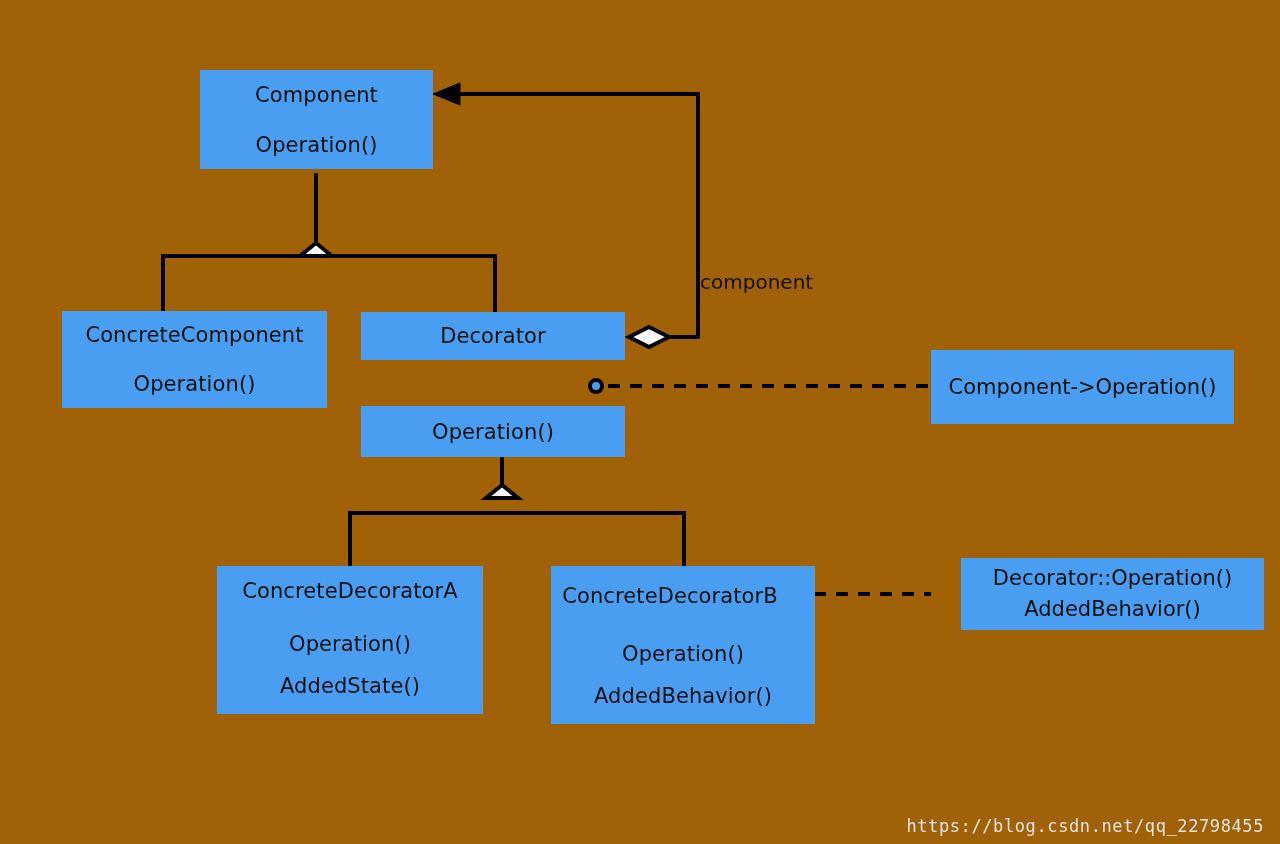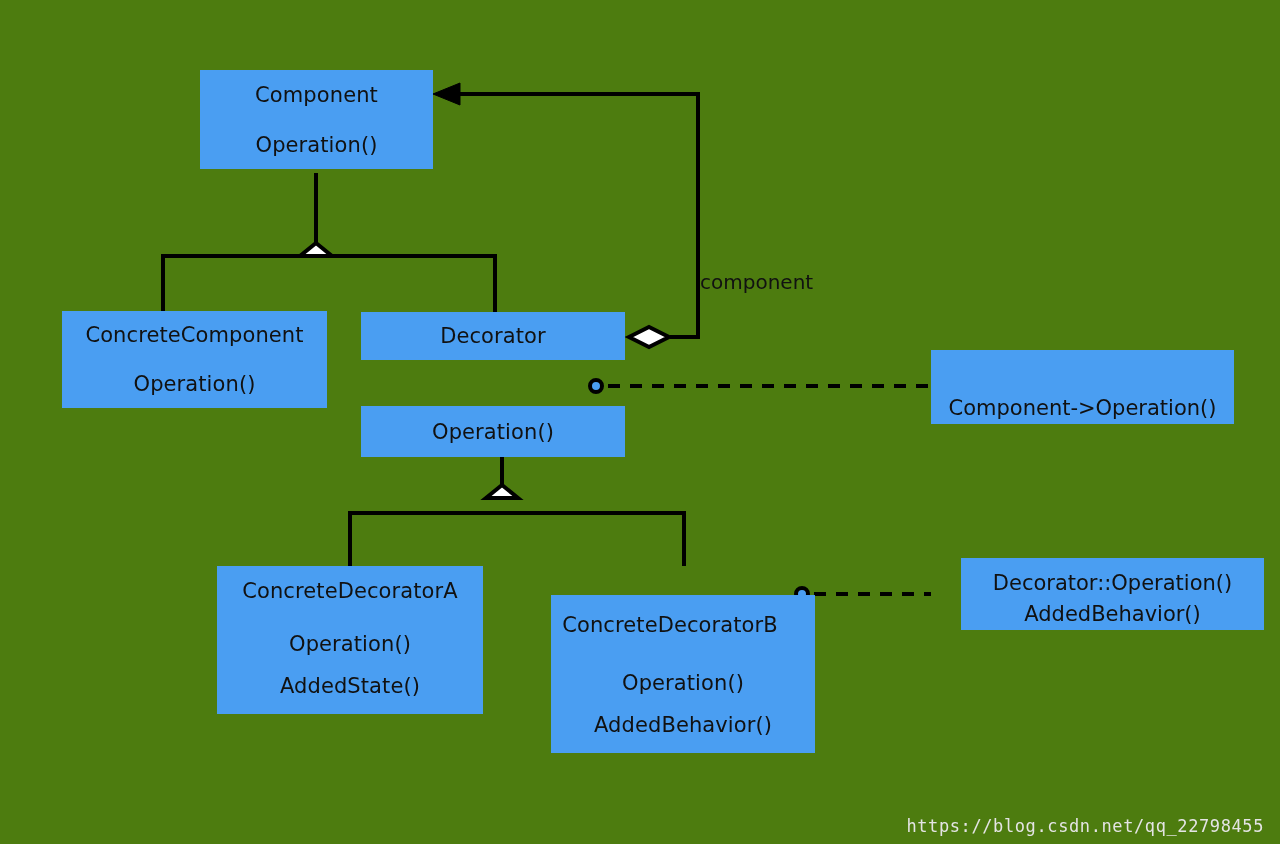--- a/index.html
+++ b/index.html
@@ -7,21 +7,21 @@
     padding: 0;
     background: #ffffff;
   }
   body {
     font-family: "DejaVu Sans", sans-serif;
   }
   #canvas {
     position: relative;
     width: 1280px;
     height: 844px;
-    background: #4d7c0f;
+    background: #a16207;
     overflow: hidden;
   }
   #wires {
     position: absolute;
     left: 0;
     top: 0;
     width: 1280px;
     height: 844px;
     pointer-events: none;
   }
@@ -54,21 +54,21 @@
     letter-spacing: 0.1px;
     white-space: nowrap;
   }
   .note-box {
     position: absolute;
     background: #4A9EF2;
     color: #111111;
     display: flex;
     flex-direction: column;
     align-items: center;
-    justify-content: flex-end;
+    justify-content: center;
     text-align: center;
     font-size: 21px;
     line-height: 31px;
     box-sizing: border-box;
     z-index: 2;
   }
   .edge-label {
     position: absolute;
     font-size: 20px;
     color: #111111;
@@ -158,21 +158,21 @@
     <div class="uml-compartment" style="height:50px;">
       <div class="cmp-name">ConcreteDecoratorA</div>
     </div>
     <div class="uml-compartment" style="height:98px; justify-content:space-evenly;">
       <div class="cmp-op">Operation()</div>
       <div class="cmp-op">AddedState()</div>
     </div>
   </div>
 
   <div class="uml-class" style="left:551px; top:566px; width:264px;">
-    <div class="uml-compartment" style="height:60px;margin-top:29px;">
+    <div class="uml-compartment" style="height:60px;">
       <div class="cmp-name" style="margin-right:26px;">ConcreteDecoratorB</div>
     </div>
     <div class="uml-compartment" style="height:98px; justify-content:space-evenly;">
       <div class="cmp-op">Operation()</div>
       <div class="cmp-op">AddedBehavior()</div>
     </div>
   </div>
 
   <div class="note-box" style="left:931px; top:350px; width:303px; height:74px;">
     <div>Component-&gt;Operation()</div>

